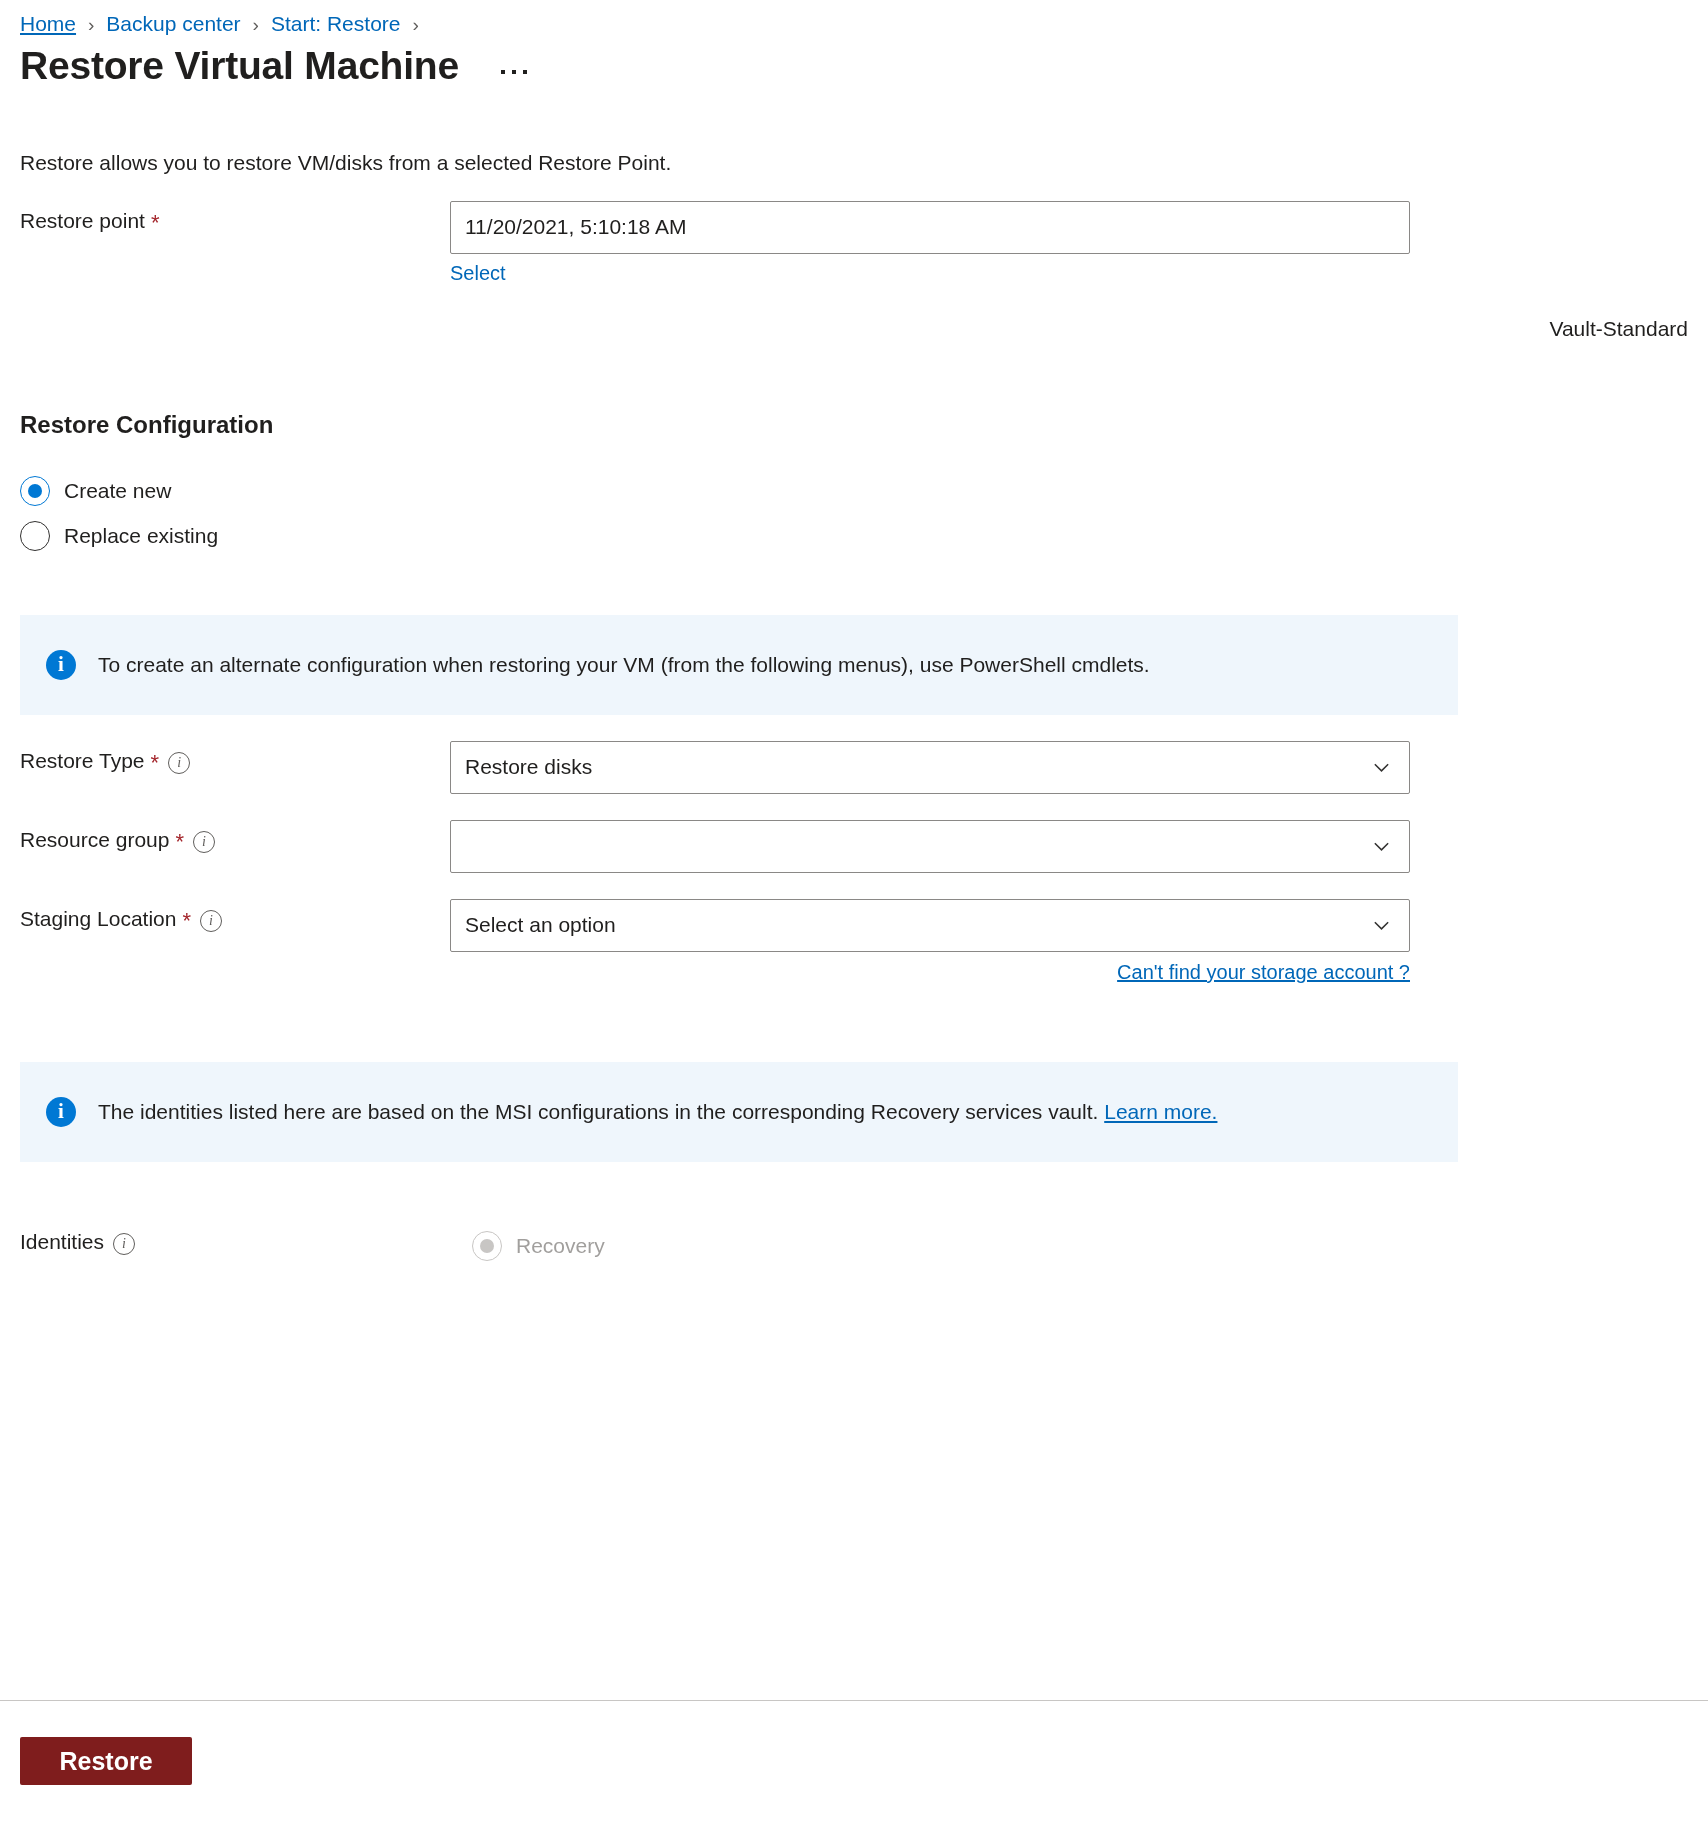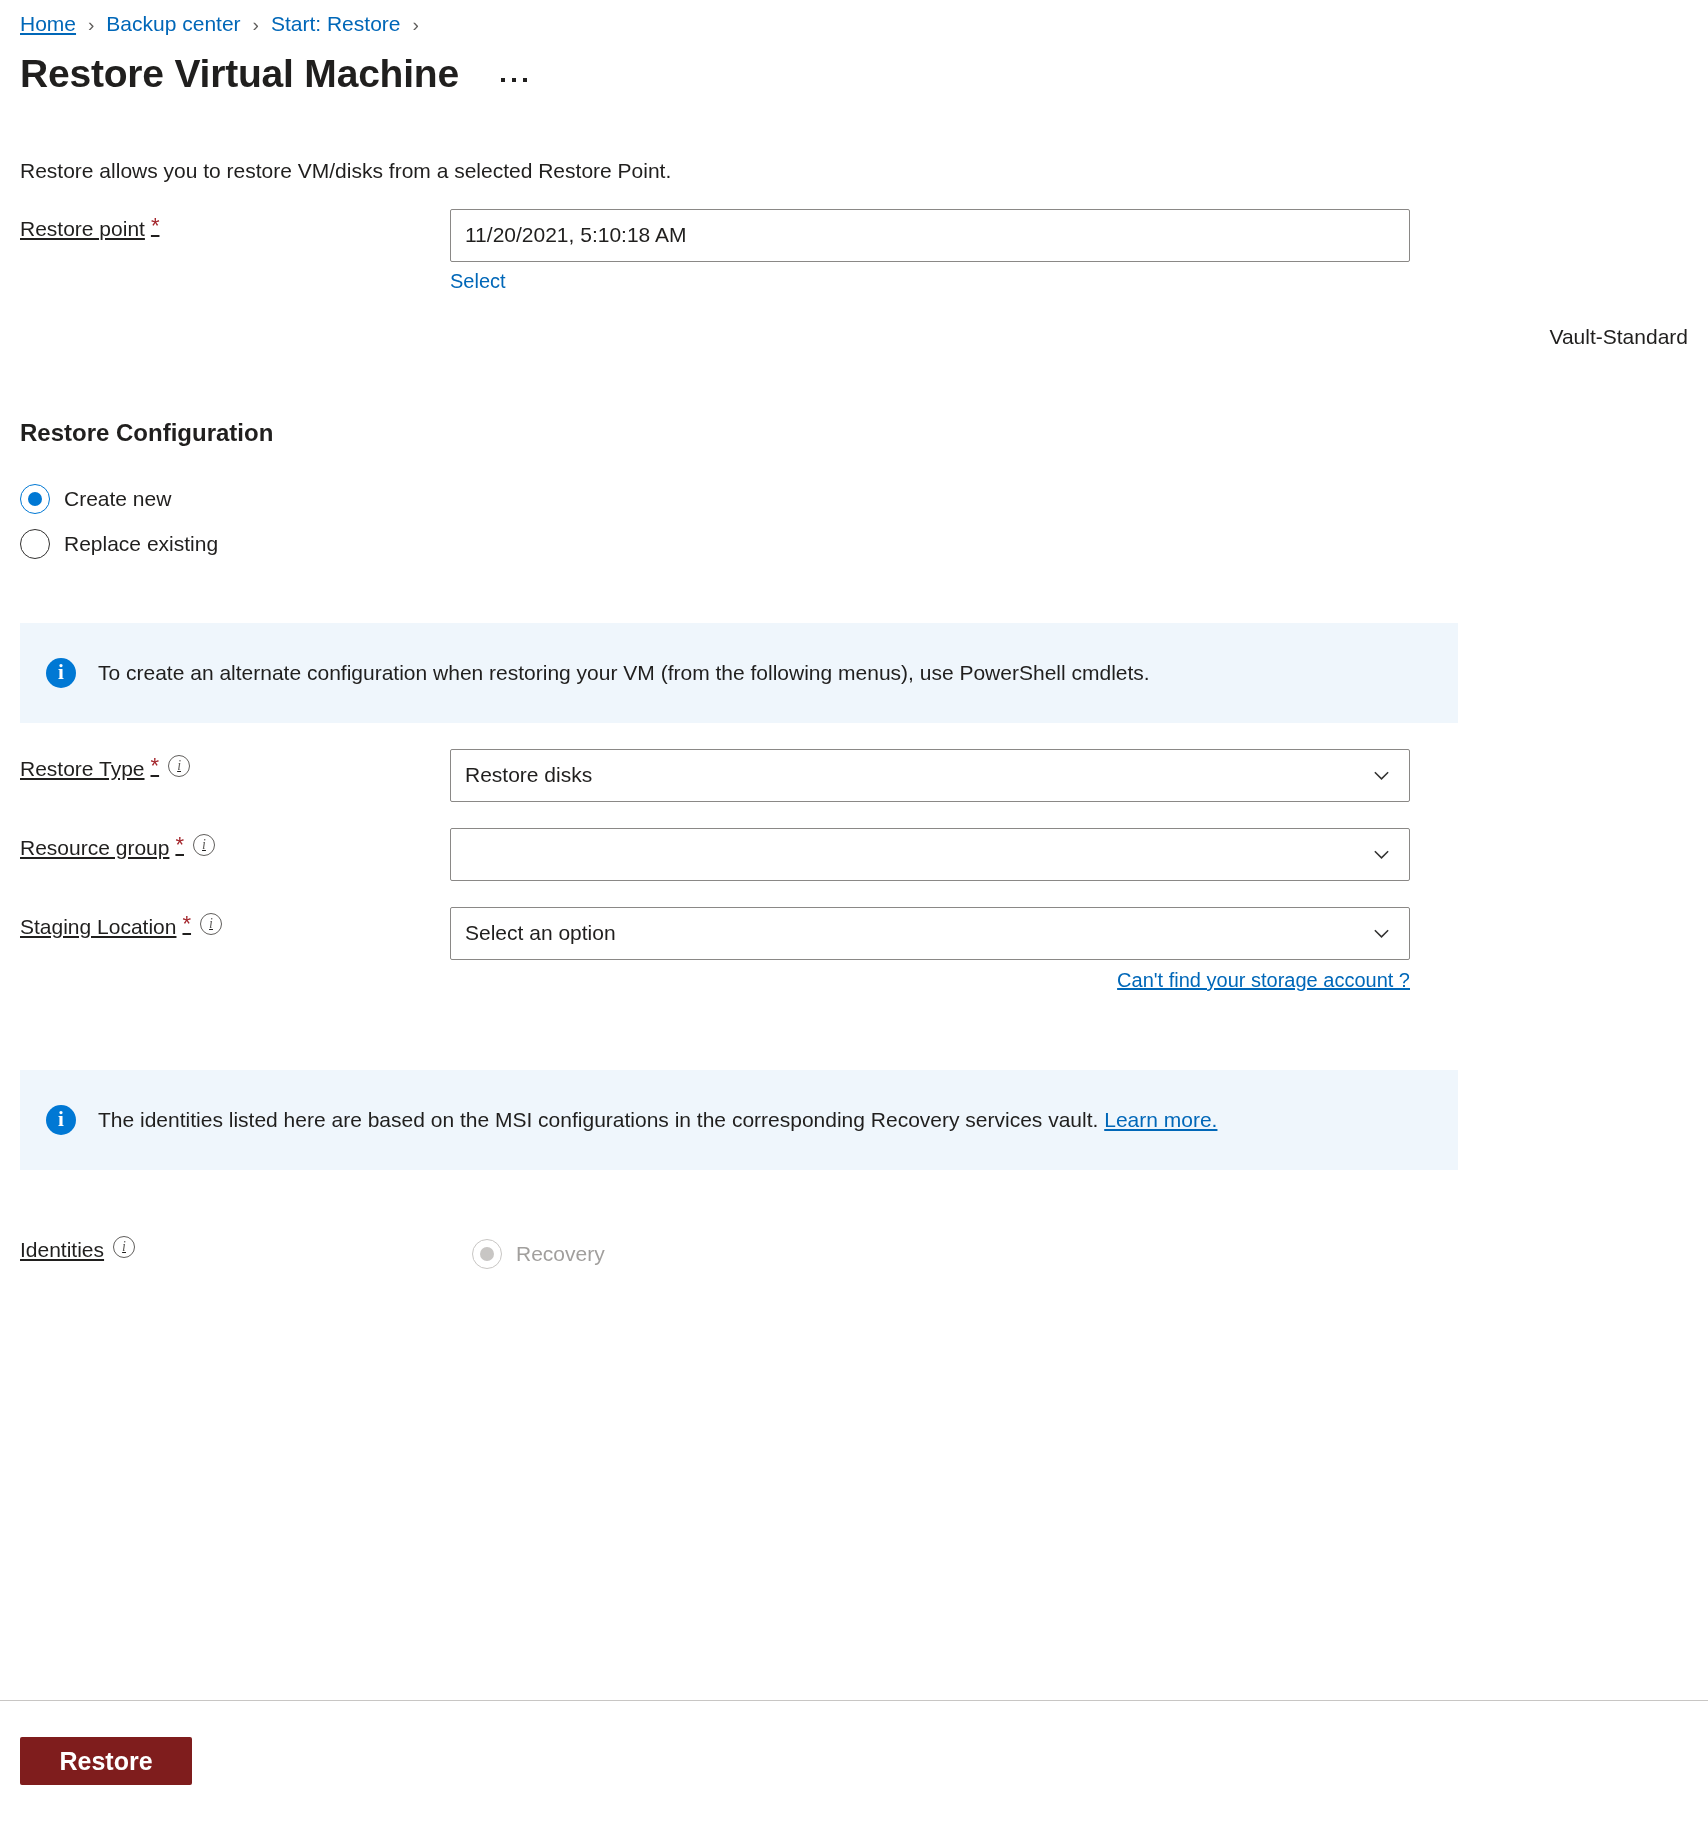--- a/index.html
+++ b/index.html
@@ -42,21 +42,21 @@
     color: #605e5c;
     margin: 0 12px;
     font-size: 19px;
     line-height: 1;
   }
 
   
   .title-row {
     display: flex;
     align-items: center;
-    margin-top: 12px;
+    margin-top: 4px;
   }
   .page-title {
     font-size: 39px;
     font-weight: 600;
     letter-spacing: -0.2px;
     color: #201f1e;
     margin: 0;
     line-height: 1.15;
   }
   .ellipsis-btn {
@@ -95,24 +95,23 @@
     align-items: flex-start;
     margin-top: 26px;
   }
   .form-label {
     width: 430px;
     flex: 0 0 430px;
     font-size: 21px;
     color: #201f1e;
     padding-top: 6px;
     display: flex;
-    align-items: flex-start;
+    align-items: flex-end;
     gap: 9px;
     line-height: 1.3;
-    text-decoration: underline;
   }
   .req {
     color: #a4262c;
     font-size: 22px;
     line-height: 1;
     margin-left: -3px;
   }
   .info-icon {
     display: inline-flex;
     align-items: center;

